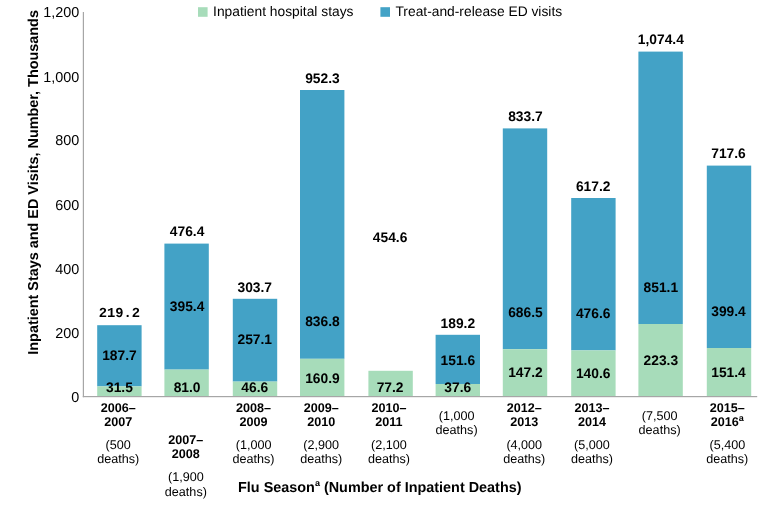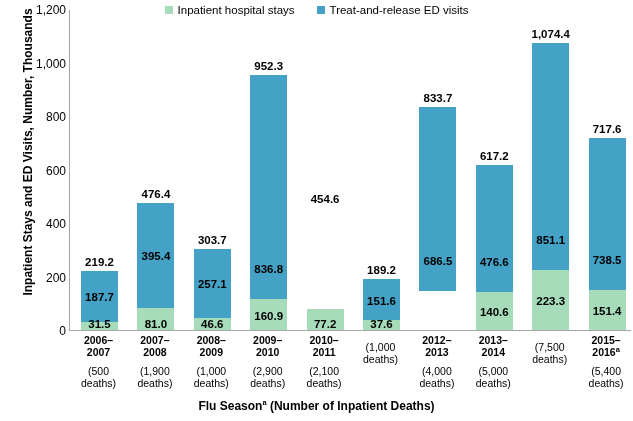--- a/index.html
+++ b/index.html
@@ -108,21 +108,21 @@
 
   <div class="plot">
     <div class="bars" id="bars">
         <div class="bar-group" style="left: 11px; width: 37px; height: 58.636px;">
           <div class="seg seg-top" style="bottom: 8.42625px; height: 50.2097px;">
             <div class="seg-val" style="bottom: 18.1049px;">187.7</div>
           </div>
           <div class="seg seg-bottom" style="height: 8.42625px;">
             <div class="seg-val" style="bottom: 0px;">31.5</div>
           </div>
-          <div class="total-val" style="bottom: 61.636px;">219.2</div>
+          <div class="total-val" style="bottom: 61.636px; font-family: Liberation Mono, monospace;">219.2</div>
         </div>
         <div class="bar-group" style="left: 67.4px; width: 37px; height: 127.437px;">
           <div class="seg seg-top" style="bottom: 21.6675px; height: 105.769px;">
             <div class="seg-val" style="bottom: 45.8847px;">395.4</div>
           </div>
           <div class="seg seg-bottom" style="height: 21.6675px;">
             <div class="seg-val" style="bottom: 0px;">81.0</div>
           </div>
           <div class="total-val" style="bottom: 130.437px;">476.4</div>
         </div>
@@ -156,20 +156,23 @@
           </div>
           <div class="seg seg-bottom" style="height: 10.058px;">
             <div class="seg-val" style="bottom: 0px;">37.6</div>
           </div>
           <div class="total-val" style="bottom: 53.611px;">189.2</div>
         </div>
         <div class="bar-group" style="left: 349.4px; width: 37px; height: 223.015px;">
           <div class="seg seg-top" style="bottom: 39.376px; height: 183.639px;">
             <div class="seg-val" style="bottom: 24px;">686.5</div>
           </div>
+          <div class="seg seg-bottom" style="height: 39.376px;">
+            <div class="seg-val" style="bottom: 12.688px;">147.2</div>
+          </div>
           <div class="total-val" style="bottom: 226.015px;">833.7</div>
         </div>
         <div class="bar-group" style="left: 405.8px; width: 37px; height: 165.101px;">
           <div class="seg seg-top" style="bottom: 37.6105px; height: 127.49px;">
             <div class="seg-val" style="bottom: 24px;">476.6</div>
           </div>
           <div class="seg seg-bottom" style="height: 37.6105px;">
             <div class="seg-val" style="bottom: 11.8052px;">140.6</div>
           </div>
           <div class="total-val" style="bottom: 168.101px;">617.2</div>
@@ -178,42 +181,42 @@
           <div class="seg seg-top" style="bottom: 59.7328px; height: 227.669px;">
             <div class="seg-val" style="bottom: 24px;">851.1</div>
           </div>
           <div class="seg seg-bottom" style="height: 59.7328px;">
             <div class="seg-val" style="bottom: 22.8664px;">223.3</div>
           </div>
           <div class="total-val" style="bottom: 290.402px;">1,074.4</div>
         </div>
         <div class="bar-group" style="left: 518.6px; width: 37px; height: 191.958px;">
           <div class="seg seg-top" style="bottom: 40.4995px; height: 151.458px;">
-            <div class="seg-val" style="bottom: 24px;">738.5</div>
+            <div class="seg-val" style="bottom: 24px;">399.4</div>
           </div>
           <div class="seg seg-bottom" style="height: 40.4995px;">
             <div class="seg-val" style="bottom: 13.2498px;">151.4</div>
           </div>
           <div class="total-val" style="bottom: 194.958px;">717.6</div>
         </div>
       </div>
   </div>
 
   <div class="xcats" id="xcats">
       <div class="xcat" style="left: 2px; width: 55px;">
         <div class="season">
           <div>2006–</div>
           <div><span>2007</span></div>
         </div>
         <div class="deaths">
           <div>(500</div>
           <div>deaths)</div>
         </div>
       </div>
-      <div class="xcat" style="left: 58.4px; width: 55px;">
+      <div class="xcat" style="left: 58.4px; width: 55px; margin-top: 27px;">
         <div class="season">
           <div>2007–</div>
           <div><span>2008</span></div>
         </div>
         <div class="deaths">
           <div>(1,900</div>
           <div>deaths)</div>
         </div>
       </div>
       <div class="xcat" style="left: 114.8px; width: 55px;">

